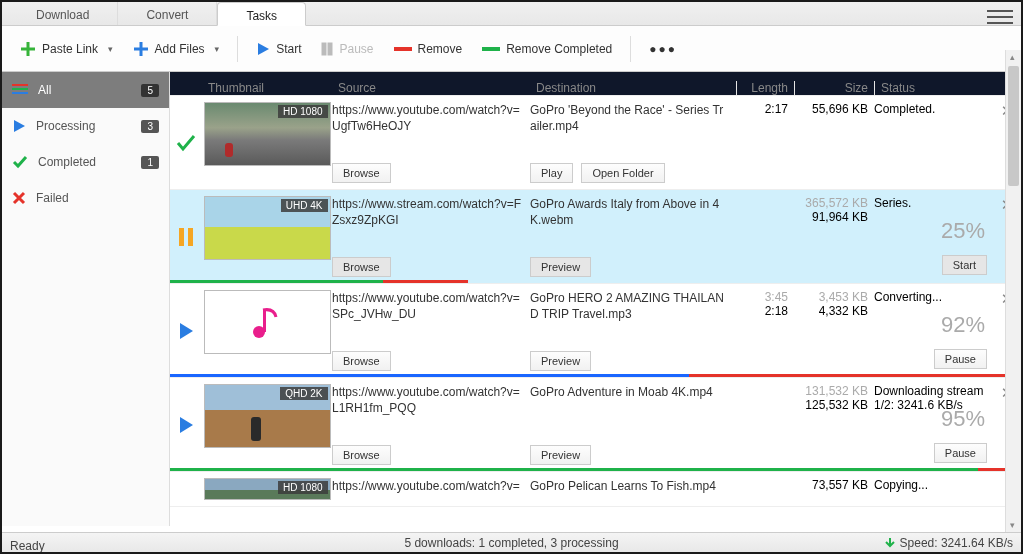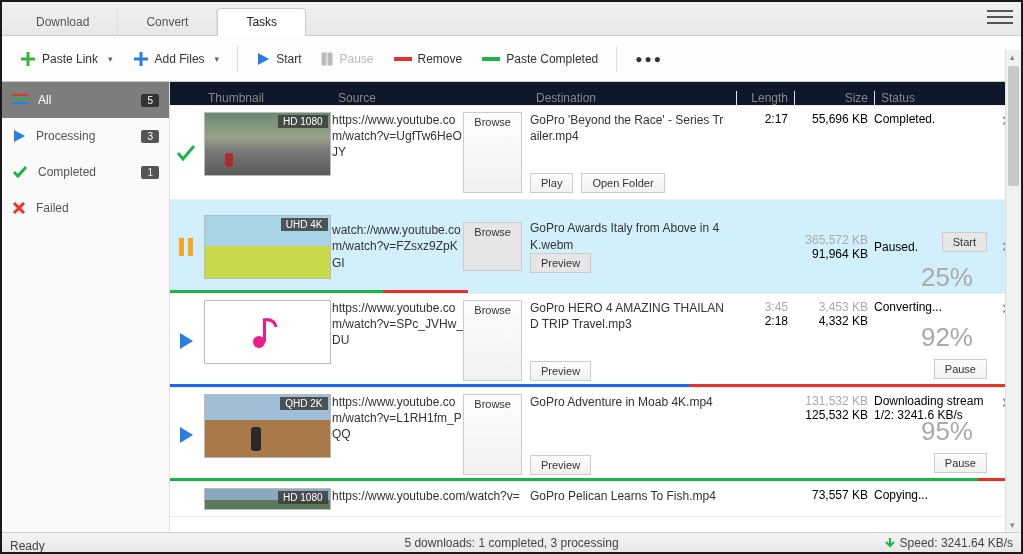--- a/index.html
+++ b/index.html
@@ -1,19 +1,19 @@
 <!DOCTYPE html>
 <html><head>
 <meta charset="utf-8">
 <style>
 * { box-sizing: border-box; margin: 0; padding: 0; font-family: "Segoe UI", Tahoma, sans-serif; font-size: 12px; }
 body { background: #fff; width: 1023px; height: 554px; overflow: hidden; position: relative; border: 2px solid #1a1a1a; }
 
 
-.tabs-row { height: 34px; display: flex; align-items: flex-end; background: linear-gradient(#f0f0f0,#e8e8e8); border-bottom: 1px solid #ccc; position: relative; padding-left: 6px; }
+.tabs-row { height: 24px; display: flex; background: linear-gradient(#f0f0f0,#e8e8e8); border-bottom: 1px solid #ccc; position: relative; padding-left: 6px; }
 .tab { padding: 6px 28px; color: #555; cursor: pointer; border-right: 1px solid #ddd; }
 .tab.active { background: #fff; border: 1px solid #ccc; border-bottom: 1px solid #fff; color: #222; border-radius: 4px 4px 0 0; margin-bottom: -1px; }
 .hamburger { position: absolute; right: 8px; top: 4px; width: 26px; height: 22px; display: flex; flex-direction: column; justify-content: center; gap: 4px; cursor: pointer; }
 .hamburger span { height: 2px; background: #555; }
 
 
 .toolbar { height: 46px; display: flex; align-items: center; padding: 0 10px; gap: 4px; border-bottom: 1px solid #ccc; background: #fdfdfd; }
 .tb-btn { display: flex; align-items: center; gap: 6px; padding: 6px 8px; cursor: pointer; color: #333; }
 .tb-sep { width: 1px; height: 26px; background: #ddd; margin: 0 6px; }
 .chev { font-size: 9px; color: #666; margin-left: 4px; }
@@ -35,37 +35,37 @@
 .col-thumb { width: 130px; }
 .col-source { width: 198px; }
 .col-dest { width: 206px; }
 .col-len { width: 58px; text-align: right; border-left:1px solid #e5e5e5;}
 .col-size { width: 80px; text-align: right; border-left:1px solid #e5e5e5;}
 .col-status { flex: 1; border-left:1px solid #e5e5e5;}
 .col-close { width: 28px; }
 
 .tasks { overflow-y: auto; height: calc(100% - 24px); }
 .task { display: flex; min-height: 94px; border-bottom: 1px solid #eee; padding: 6px 0; position: relative; }
-.task.paused { background: #d1f0fc; align-items: center; }
+.task.paused { background: #d1f0fc; }
 .task .status-icon { width: 32px; display: flex; align-items: center; justify-content: center; }
 .task .thumb { width: 130px; display:flex; align-items:flex-start; justify-content:center; }
 .thumb-box { width: 127px; height: 64px; border: 1px solid #bbb; position: relative; display:flex; align-items:center; justify-content:center; background:#e8e8e8; }
 .thumb-badge { position: absolute; top: 2px; right: 2px; background: rgba(60,60,60,.85); color:#fff; font-size:10px; padding:1px 5px; }
-.task .src { width: 198px; display:flex; flex-direction:row; justify-content:space-between; padding-right:8px; }
+.task .src { width: 198px; display:flex; flex-direction:column; justify-content:space-between; padding-right:8px; }
 .task .dst { width: 206px; display:flex; flex-direction:column; justify-content:space-between; padding-right:8px; }
 .task .len { width: 58px; text-align: right; padding-right:6px;}
 .task .size { width: 80px; text-align: right; padding-right:6px;}
 .task .stat { flex:1; position:relative; }
 .task .close { width:28px; text-align:center; }
 .ghost { color:#aaa; }
 .url, .name { color:#333; word-break: break-all; line-height:1.35; }
 .small-btn { background: linear-gradient(#fdfdfd,#f1f1f1); border:1px solid #ccc; padding:3px 10px; font-size:11px; cursor:pointer; color:#333; width:fit-content; }
 .small-btn.dark { background:#e6e6e6; }
 .dst-row { display:flex; gap:8px; }
-.pct { position:absolute; right:20px; top:22px; font-size:26px; color:#aaa; font-weight:300; }
+.pct { position:absolute; right:8px; top:22px; font-size:22px; color:#aaa; font-weight:300; }
 .stat-btn { position:absolute; right:6px; bottom:2px; }
 .task .close-x { color:#888; font-size:15px; cursor:pointer; }
 
 
 .pbar { position:absolute; left:0; bottom:0; height:3px; }
 .pbar.green { background:#1fb24a; }
 .pbar.red { background:#e5332a; }
 .pbar.blue { background:#1a66ff; }
 
 
@@ -133,21 +133,21 @@
   <div class="tb-btn">
     <svg width="18" height="6">
         <rect x="0" y="1" width="18" height="4" fill="#e5332a"></rect>
       </svg>
     <span>Remove</span>
   </div>
   <div class="tb-btn">
     <svg width="18" height="6">
         <rect x="0" y="1" width="18" height="4" fill="#1fb24a"></rect>
       </svg>
-    <span>Paste Completed</span>
+    <span>Remove Completed</span>
   </div>
   <div class="tb-sep"></div>
   <div class="tb-btn">
     <span style="letter-spacing:2px;font-weight:bold;color:#333">●●●</span>
   </div>
 </div>
 
 <div class="main">
 
   <div class="sidebar">
@@ -230,36 +230,36 @@
               <rect x="1" y="1" width="5" height="18" fill="#f5a623"></rect>
               <rect x="10" y="1" width="5" height="18" fill="#f5a623"></rect>
             </svg>
           </div>
         <div class="thumb">
             <div class="thumb-box thumb-field">
               <span class="thumb-badge">UHD 4K</span>
             </div>
           </div>
         <div class="src">
-          <div class="url">watch://www.youtube.com/watch?v=FZsxz9ZpKGI</div>
+          <div class="url">https://www.stream.com/watch?v=FZsxz9ZpKGI</div>
           <div class="small-btn dark">Browse</div>
         </div>
         <div class="dst">
           <div class="name">GoPro Awards  Italy from Above in 4K.webm</div>
           <div class="dst-row">
               <div class="small-btn dark">Preview</div>
             </div>
         </div>
         <div class="len"></div>
         <div class="size">
             <div class="ghost">365,572 KB</div>
             <div>91,964 KB</div>
           </div>
         <div class="stat">
-          <span>Paused.</span>
+          <span>Series.</span>
           <div class="pct">25%</div>
           <div class="small-btn dark stat-btn">Start</div>
         </div>
         <div class="close"><span class="close-x">✕</span></div>
         <div class="pbar green" style="width:25%"></div>
         <div class="pbar red" style="left:25%;width:10%"></div>
       </div>
 
       <div class="task">
         <div class="status-icon">
@@ -274,21 +274,21 @@
                 <rect x="13" y="5" width="3" height="22" fill="#e91e8c"></rect>
                 <path d="M13 5 Q24 3 26 12" stroke="#e91e8c" stroke-width="3" fill="none"></path>
               </svg>
         </div>
           </div>
         <div class="src">
           <div class="url">https://www.youtube.com/watch?v=SPc_JVHw_DU</div>
           <div class="small-btn">Browse</div>
         </div>
         <div class="dst">
-          <div class="name">GoPro HERO 4   AMAZING THAILAND TRIP   Travel.mp3</div>
+          <div class="name">GoPro HERO 2   AMAZING THAILAND TRIP   Travel.mp3</div>
           <div class="dst-row">
               <div class="small-btn">Preview</div>
             </div>
         </div>
         <div class="len">
             <div class="ghost">3:45</div>
             <div>2:18</div>
           </div>
         <div class="size">
             <div class="ghost">3,453 KB</div>

